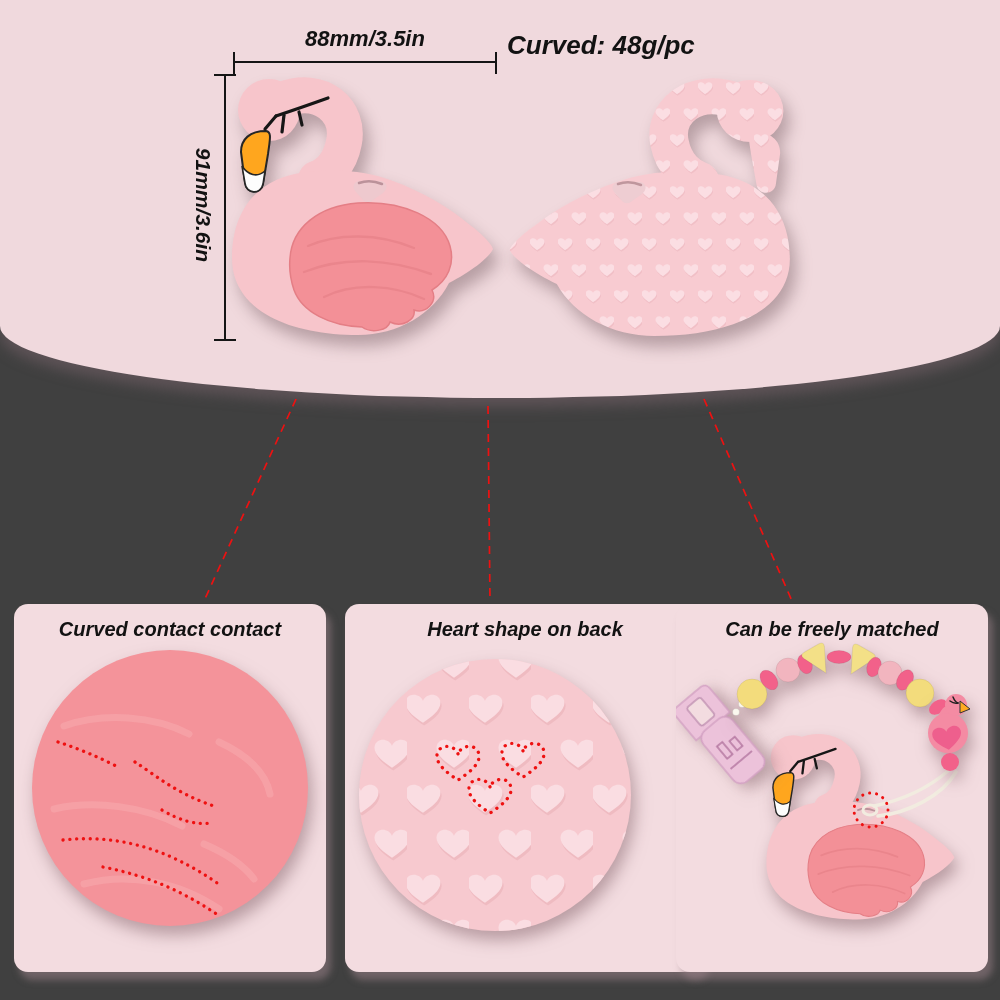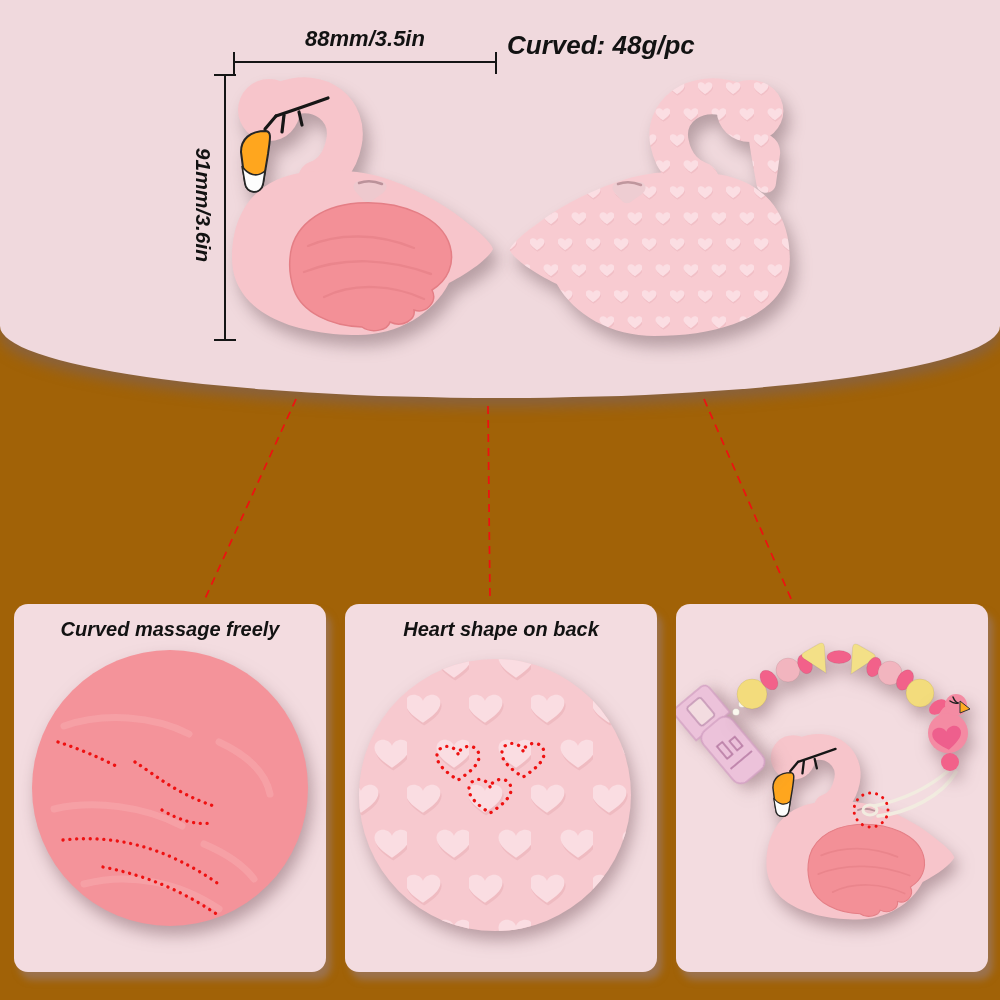--- a/index.html
+++ b/index.html
@@ -1,16 +1,16 @@
 <!DOCTYPE html>
 <html><head>
 <meta charset="utf-8">
 <style>
   html,body{margin:0;padding:0;background:#ffffff;}
-  .page{position:relative;width:1000px;height:1000px;background:#a16207;overflow:hidden;
+  .page{position:relative;width:1000px;height:1000px;background:#404040;overflow:hidden;
         font-family:"Liberation Sans",sans-serif;color:#111;}
   .abs{position:absolute;}
   
   .hero{position:absolute;left:0;top:0;width:1000px;height:398px;background:#f0d9dd;
         border-radius:0 0 50% 50% / 0 0 72px 72px;
         box-shadow:0 9px 13px rgba(118,99,106,.55);}
   .dim-text{position:absolute;font-style:italic;font-weight:bold;color:#121212;}
   .w-label{left:233px;top:26px;width:264px;text-align:center;font-size:22px;}
   .h-label{left:132px;top:193px;width:142px;text-align:center;font-size:21px;transform:rotate(90deg);}
   .weight-label{left:507px;top:30px;font-size:26px;}
@@ -21,21 +21,21 @@
   .vl{left:224px;top:75px;width:2px;height:266px;}
   .vt1{left:214px;top:74px;width:22px;height:2px;}
   .vt2{left:214px;top:339px;width:22px;height:2px;}
   .flam-front{left:230px;top:76px;width:270px;height:260px;filter:drop-shadow(6px 11px 8px rgba(112,86,93,.45));}
   .flam-back{left:502px;top:76px;width:290px;height:262px;filter:drop-shadow(6px 11px 8px rgba(112,86,93,.45));}
   
   .connectors{position:absolute;left:0;top:0;width:1000px;height:1000px;pointer-events:none;}
   
   .panel{position:absolute;top:604px;width:312px;height:368px;background:#f3dce0;border-radius:14px;
          box-shadow:5px 8px 7px rgba(152,127,134,.55);}
-  .p1{left:14px;}  .p2{left:345px;}  .p3{left:676px;}
+  .p1{left:14px;}  .p2{left:345px;padding-left:48px;}  .p3{left:676px;}
   .panel-title{position:absolute;left:0;top:14px;width:100%;text-align:center;
                font-size:20px;font-weight:bold;font-style:italic;color:#121212;}
   .panel-art{position:absolute;left:0;top:0;width:312px;height:368px;}
   .shadowed{filter:drop-shadow(4px 9px 8px rgba(125,92,100,.5));}
 </style>
 </head>
 <body>
 
 <svg width="0" height="0" style="position:absolute" aria-hidden="true">
   <defs>
@@ -133,21 +133,21 @@
 
   <svg class="connectors">
     <g stroke="#ee1111" stroke-width="1.7" stroke-dasharray="8 6" fill="none">
       <line x1="296" y1="399" x2="204" y2="601"></line>
       <line x1="488" y1="406" x2="490" y2="601"></line>
       <line x1="704" y1="399" x2="792" y2="601"></line>
     </g>
   </svg>
 
   <div class="panel p1">
-    <div class="panel-title">Curved massage freely</div>
+    <div class="panel-title">Curved contact contact</div>
     <svg class="panel-art" viewBox="0 0 312 368">
       <g class="shadowed">
         <circle cx="156" cy="184" r="138" fill="#f4939a"></circle>
       </g>
       <g clip-path="url(#circ2clipP1)">
         <clipPath id="circ2clipP1">
             <circle cx="156" cy="184" r="138"></circle>
           </clipPath>
         <g stroke="#f8abb0" stroke-width="7" fill="none" opacity=".55" stroke-linecap="round">
           <path d="M 50,122 C 90,108 140,112 175,130"></path>
@@ -184,20 +184,21 @@
             <use href="#heartP" stroke-width="1.9" stroke-dasharray="0.06 4"></use>
           </g>
         <g transform="translate(145,189) scale(1.75)">
             <use href="#heartP" stroke-width="1.9" stroke-dasharray="0.06 4"></use>
           </g>
       </g>
     </svg>
   </div>
 
   <div class="panel p3">
+    <div class="panel-title">Can be freely matched</div>
     <svg class="panel-art" viewBox="0 0 312 368">
 
       <g class="shadowed">
         <use href="#flamFrontFull" transform="translate(89,129) scale(0.72)"></use>
       </g>
 
       <g stroke="#f2ece0" stroke-width="3.5" fill="none" stroke-linecap="round">
         <path d="M 272,167 C 250,186 222,197 198,202"></path>
         <path d="M 280,168 C 266,192 232,209 202,212"></path>
         <ellipse cx="194" cy="206" rx="7" ry="5" stroke-width="3"></ellipse>

